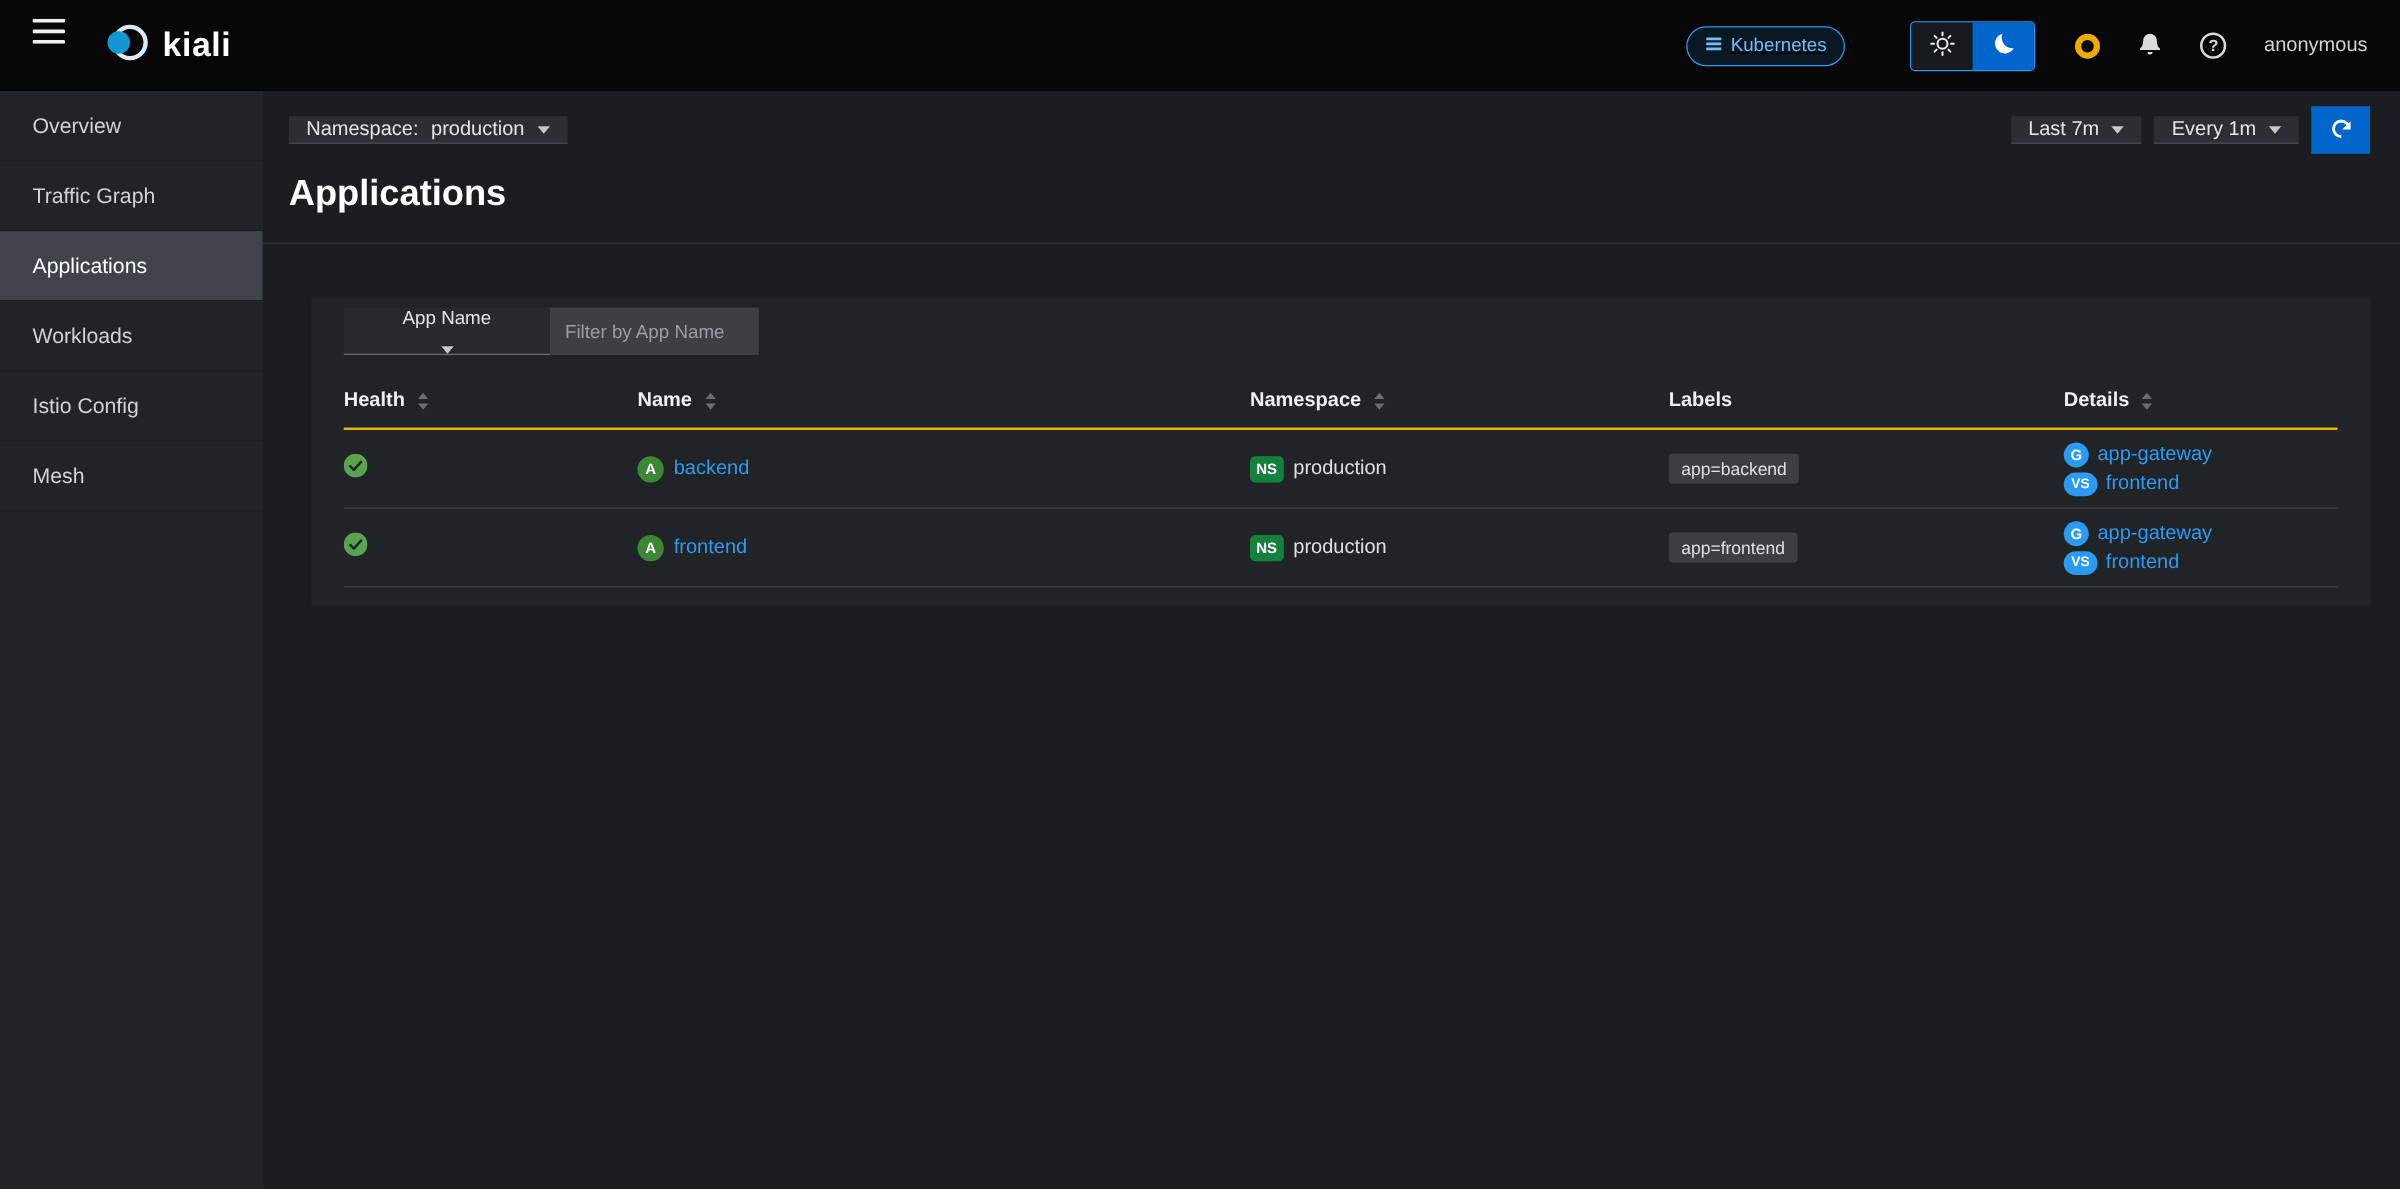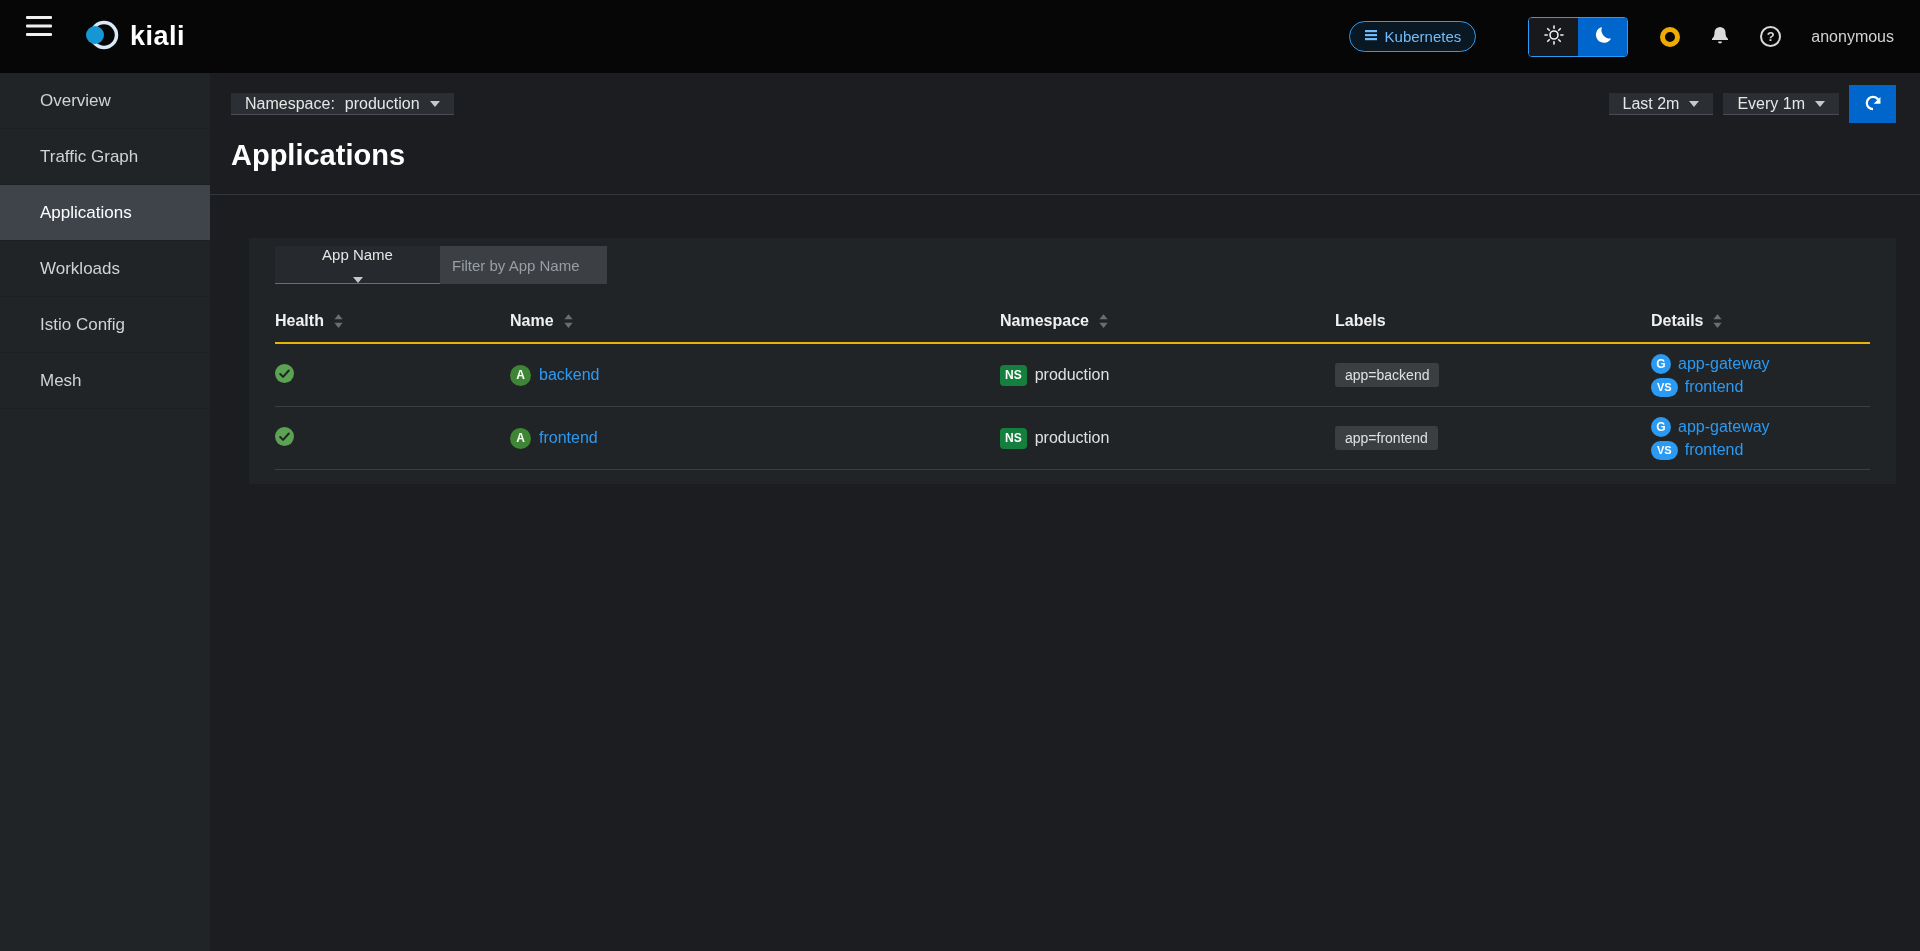--- a/index.html
+++ b/index.html
@@ -14,21 +14,21 @@
   .masthead {
     height:73px; background:#060607;
     display:flex; align-items:center; justify-content:space-between;
     padding:0 26px;
   }
   .masthead-left { display:flex; align-items:flex-start; gap:30px; }
   .hamburger-btn { background:none; border:none; cursor:pointer; display:flex; align-items:center; }
   .brand { display:flex; align-items:center; gap:10px; cursor:pointer; }
   .brand-text { color:#ffffff; font-size:27px; font-weight:700; letter-spacing:.5px; }
 
-  .masthead-right { display:flex; align-items:center; }
+  .masthead-right { display:flex; align-items:center;text-decoration:underline; }
   .cluster-badge {
     display:flex; align-items:center; gap:7px;
     padding:6px 14px; border:1px solid #2b9af3; border-radius:16px;
     background:rgba(43,154,243,0.12); color:#73bcf7; font-size:15px;
     cursor:pointer; margin-right:52px;
   }
   .theme-toggle { display:flex; border:1px solid #2b9af3; border-radius:4px; overflow:hidden; margin-right:32px; }
   .theme-btn { width:49px; height:38px; display:flex; align-items:center; justify-content:center; border:none; cursor:pointer; }
   .theme-btn.light { background:#17191c; }
   .theme-btn.dark  { background:#0066cc; }
@@ -42,21 +42,21 @@
   .help-icon {
     width:21px; height:21px; border:2px solid #d8d8d8; border-radius:50%;
     color:#d8d8d8; display:flex; align-items:center; justify-content:center;
     font-size:13px; font-weight:700;
   }
   .username { color:#d2d2d2; font-size:16px; cursor:pointer; }
 
   
   .sidebar { position:fixed; top:73px; left:0; bottom:0; width:210px; background:#212427; }
   .nav-item {
-    height:56px; display:flex; align-items:center; padding-left:40px;
+    height:56px; display:flex; align-items:center; padding-left:26px;
     font-size:17px; color:#d2d2d2; cursor:pointer;
     border-bottom:1px solid #1c1f22;
   }
   .nav-item.active { background:#3f434a; color:#ffffff; }
 
   
   .content { margin-left:210px; }
   .toolbar { display:flex; justify-content:space-between; align-items:center; padding:12px 24px 0 21px; }
   .select-control {
     display:flex; align-items:center; gap:10px;
@@ -219,21 +219,21 @@
 
   <div class="toolbar">
     <div class="select-control">
       <span>Namespace:</span>
       <span>production</span>
       <span class="caret-down"></span>
     </div>
 
     <div class="toolbar-right">
       <div class="select-control">
-        <span>Last 2m</span>
+        <span>Last 7m</span>
         <span class="caret-down"></span>
       </div>
       <div class="select-control">
         <span>Every 1m</span>
         <span class="caret-down"></span>
       </div>
       <button class="refresh-btn">
         <span>
           <svg width="18" height="18" viewBox="0 0 16 16">
               <path d="M8 13.5A5.5 5.5 0 1 1 13.5 8" fill="none" stroke="#ffffff" stroke-width="2"></path>

